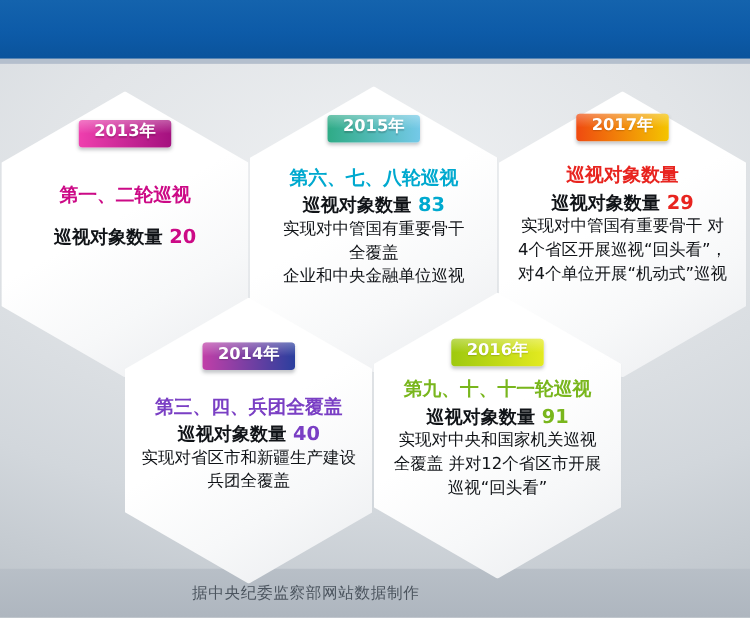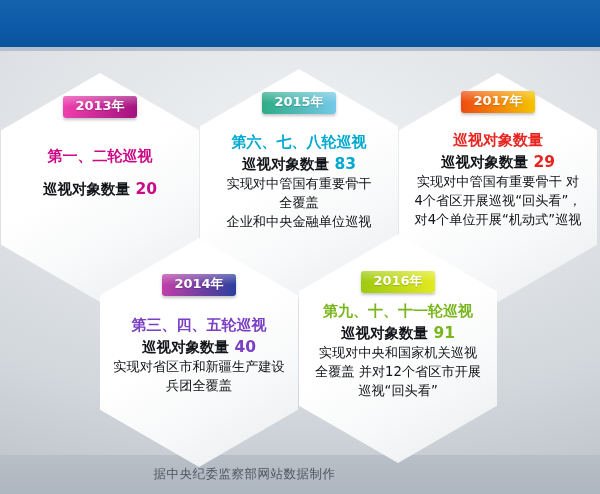--- a/index.html
+++ b/index.html
@@ -134,21 +134,21 @@
         <div class="badge" style="background: linear-gradient(90deg, rgb(239, 63, 174) 0%, rgb(164, 17, 127) 100%);">2013年</div>
       </div>
       <div class="hex-body" style="left: 1px; top: 147px;">
         <div class="hex-title" style="color: rgb(204, 10, 134); margin-bottom: 14px;">第一、二轮巡视</div>
         <div class="hex-count"><span>巡视对象数量</span><span class="num" style="color: rgb(204, 10, 134);"> 20</span></div>
       </div>
       <div class="badge-wrap" style="left: 100px; top: 274px;">
         <div class="badge" style="background: linear-gradient(90deg, rgb(193, 63, 168) 0%, rgb(43, 63, 158) 100%);">2014年</div>
       </div>
       <div class="hex-body" style="left: 100px; top: 316px;">
-        <div class="hex-title" style="color: rgb(122, 63, 196); margin-bottom: 3px;">第三、四、五轮巡视</div>
+        <div class="hex-title" style="color: rgb(122, 63, 196); margin-bottom: 3px;">第三、四、兵团全覆盖</div>
         <div class="hex-count"><span>巡视对象数量</span><span class="num" style="color: rgb(122, 63, 196);"> 40</span></div>
         <div class="hex-lines">
           <div>实现对省区市和新疆生产建设</div>
           <div>兵团全覆盖</div>
         </div>
       </div>
       <div class="badge-wrap" style="left: 200px; top: 92px;">
         <div class="badge" style="background: linear-gradient(90deg, rgb(47, 171, 134) 0%, rgb(116, 201, 232) 100%);">2015年</div>
       </div>
       <div class="hex-body" style="left: 200px; top: 133px;">

